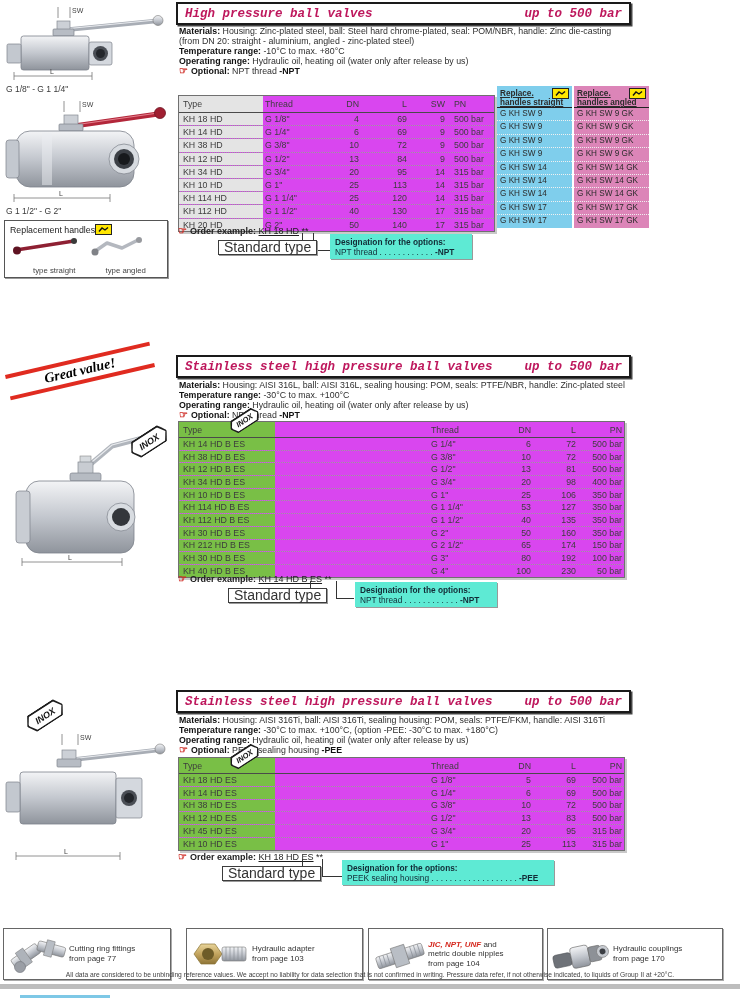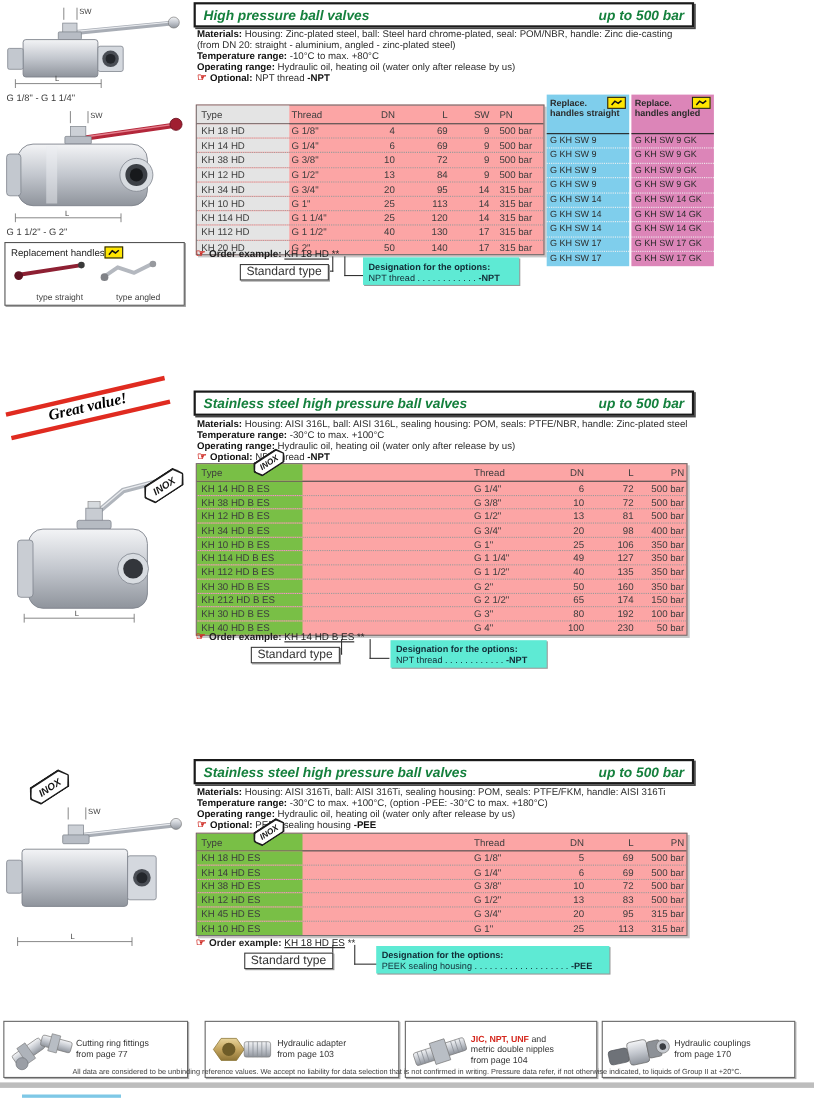--- a/index.html
+++ b/index.html
@@ -2,28 +2,28 @@
 <html><head>
 <meta charset="utf-8">
 <style>
   html,body{margin:0;padding:0;background:#fff;}
   .page{position:relative;width:740px;height:999px;background:#fff;overflow:hidden;
         font-family:"Liberation Sans",sans-serif;color:#333;}
   
   .sec-header{position:absolute;left:176px;width:437px;height:19px;border:2px solid #1a1a1a;
     background:#fff;display:flex;justify-content:space-between;align-items:center;padding:0 7px;
     box-shadow:1.5px 1.5px 0 #444;}
-  .sec-header .t{font-weight:bold;font-style:italic;font-size:12.5px;color:#15803d;white-space:nowrap;}
+  .sec-header .t{font-weight:bold;font-style:italic;font-size:12.5px;color:#be185d;white-space:nowrap;font-family:Liberation Mono, monospace;}
   
   .info{position:absolute;left:179px;width:470px;font-size:8.8px;line-height:10px;color:#2e2e2e;}
   .info .il{white-space:nowrap;height:10px;}
   .info b{color:#111;}
   .hand{color:#cf2b24;font-weight:bold;font-size:10px;margin-right:3px;font-style:normal;}
   
-  .dtable{position:absolute;border:1.5px solid #707070;box-shadow:2px 2px 0 #c9c9c9;background:#fca5a5;
+  .dtable{position:absolute;border:1.5px solid #707070;box-shadow:2px 2px 0 #c9c9c9;background:#d946ef;
     font-size:8.8px;color:#3d3d3d;}
   .thead{display:flex;align-items:center;border-bottom:1.5px solid #4a4a4a;}
   .trow{display:flex;align-items:center;border-top:1px dotted #9a9a9a;}
   .trows .trow:first-child{border-top:none;}
   .cell{box-sizing:border-box;white-space:nowrap;}
   
   .t1{left:178px;top:95px;width:315px;}
   .t1 .thead{height:16px;}
   .t1 .trow{height:12.2px;}
   .t1 .c1{width:84px;background:#e4e4e4;padding-left:4px;height:100%;display:flex;align-items:center;}
@@ -40,31 +40,31 @@
   .tg .c1{width:96px;background:#79bf46;padding-left:4px;height:100%;display:flex;align-items:center;}
   .tg .sp{flex:1;}
   .tg .c2{width:62px;}
   .tg .c3{width:38px;text-align:right;}
   .tg .c4{width:45px;text-align:right;}
   .tg .c5{width:48px;text-align:right;padding-right:2px;}
   
   .rep-col{position:absolute;top:86px;width:75px;font-size:8.2px;color:#2b2b2b;}
   .rep-blue{left:497px;background:#7fceec;}
   .rep-pink{left:574px;background:#dc85b8;}
-  .rep-head{height:36px;padding:2px 3px 0;border-bottom:1.5px solid #222;box-sizing:border-box;}
+  .rep-head{height:22px;padding:2px 3px 0;border-bottom:1.5px solid #222;box-sizing:border-box;text-decoration:underline;}
   .rep-head .r1{display:flex;justify-content:space-between;align-items:center;font-weight:bold;height:10px;}
   .rep-head .r2{font-weight:bold;white-space:nowrap;}
   .rrow{height:12.4px;line-height:12.4px;padding-left:3px;border-top:1px dotted #f0f0f0;white-space:nowrap;}
   .rep-rows .rrow:first-child{border-top:none;}
   .yicon{width:15px;height:9px;background:#ffe600;border:1px solid #222;display:inline-flex;
     align-items:center;justify-content:center;flex:0 0 auto;}
   
   .order-label{position:absolute;font-size:9px;color:#1d1d1d;white-space:nowrap;}
   .order-label .code{text-decoration:underline;}
-  .std-box{position:absolute;border:1px solid #3c3c3c;background:#fff;font-size:11px;height:13px;
+  .std-box{position:absolute;border:1px solid #3c3c3c;background:#fff;font-size:14px;height:13px;
     line-height:13px;padding:0 5px;box-shadow:1px 1px 0 #999;white-space:nowrap;}
   .opt-box{position:absolute;background:#5eead4;font-size:8.3px;color:#122b36;padding:2.5px 5px;
     box-shadow:1px 1px 0 #999;box-sizing:border-box;}
   .opt-box .ot{font-weight:bold;white-space:nowrap;}
   .opt-box .ol{white-space:nowrap;}
   .connL{position:absolute;border-left:1px solid #333;border-bottom:1px solid #333;}
   .connR{position:absolute;border-right:1px solid #333;border-bottom:1px solid #333;}
   
   .photo{position:absolute;}
   .cap{position:absolute;font-size:8.5px;color:#3a3a3a;white-space:nowrap;}
@@ -84,21 +84,21 @@
   .inox .in{background:#fff;width:calc(100% - 3px);height:calc(100% - 3px);display:flex;align-items:center;
     justify-content:center;clip-path:polygon(14% 0,86% 0,100% 50%,86% 100%,14% 100%,0 50%);
     font-weight:bold;font-style:italic;color:#111;}
   .inox-sm{width:33px;height:15px;transform:rotate(-33deg);font-size:7.5px;}
   .inox-lg{width:42px;height:19px;transform:rotate(-33deg);font-size:9px;}
   
   .pbox{position:absolute;top:928px;height:52px;border:1.5px solid #666;box-shadow:1px 1px 0 #aaa;
     display:flex;align-items:center;background:#fff;box-sizing:border-box;cursor:pointer;}
   .pbox .ph{flex:0 0 auto;margin-left:3px;}
   .pbox .tx{font-size:8px;line-height:9.6px;color:#333;}
-  .red-i{color:#d5281e;font-weight:bold;}
+  .red-i{color:#d5281e;font-weight:bold;font-style:italic;}
   .footer{position:absolute;left:0;top:971px;width:740px;text-align:center;font-size:6.7px;color:#3f3f3f;}
   .graybar{position:absolute;left:0;top:984px;width:740px;height:5px;background:#bdbdbd;}
   .bluebar{position:absolute;left:20px;top:995px;width:90px;height:2.5px;background:#7ec8e6;}
   svg text{font-family:"Liberation Sans",sans-serif;}
 </style>
 </head>
 <body>
 
 <div class="page">
 
@@ -459,21 +459,21 @@
         <span class="sp"></span>
         <span class="cell c2">G 1"</span>
         <span class="cell c3">25</span>
         <span class="cell c4">106</span>
         <span class="cell c5">350 bar</span>
       </div>
         <div class="trow">
         <span class="cell c1">KH 114 HD B ES</span>
         <span class="sp"></span>
         <span class="cell c2">G 1 1/4"</span>
-        <span class="cell c3">49</span>
+        <span class="cell c3">53</span>
         <span class="cell c4">127</span>
         <span class="cell c5">350 bar</span>
       </div>
         <div class="trow">
         <span class="cell c1">KH 112 HD B ES</span>
         <span class="sp"></span>
         <span class="cell c2">G 1 1/2"</span>
         <span class="cell c3">40</span>
         <span class="cell c4">135</span>
         <span class="cell c5">350 bar</span>

